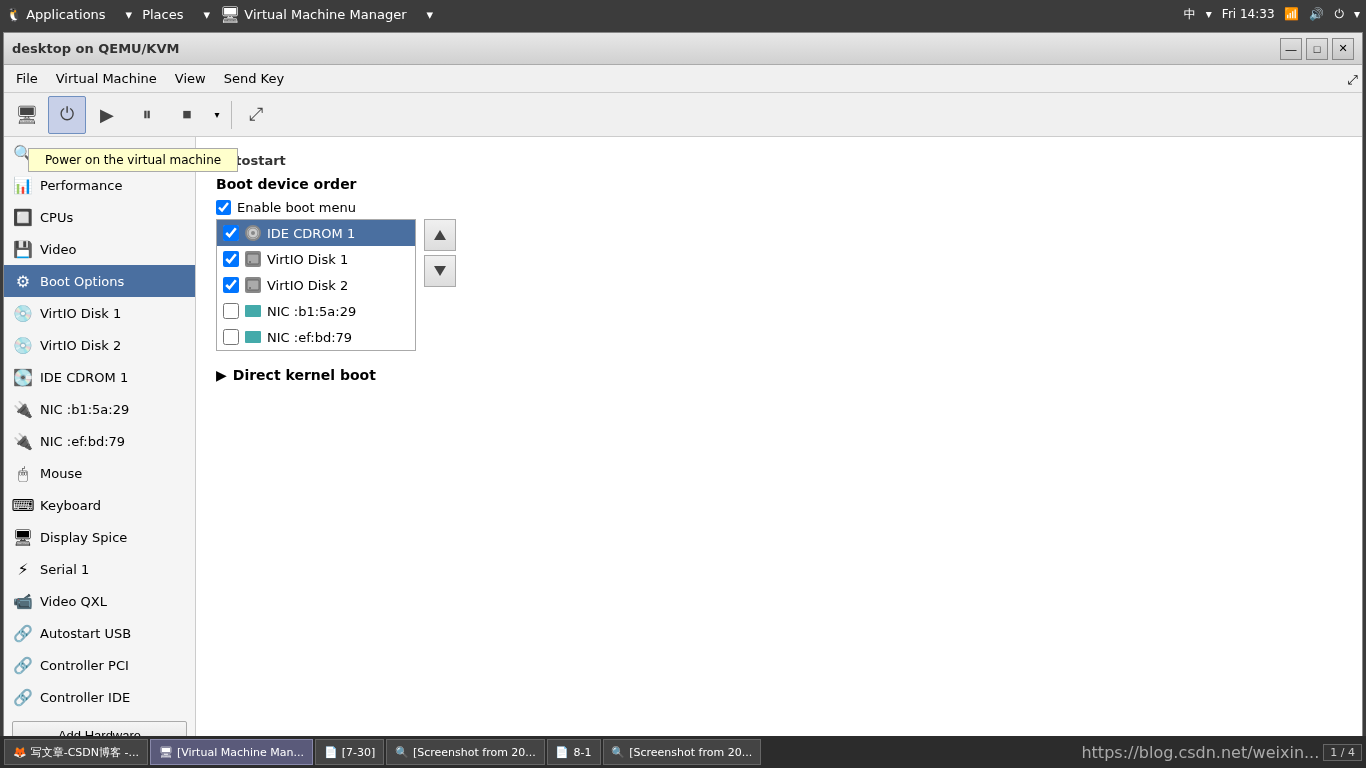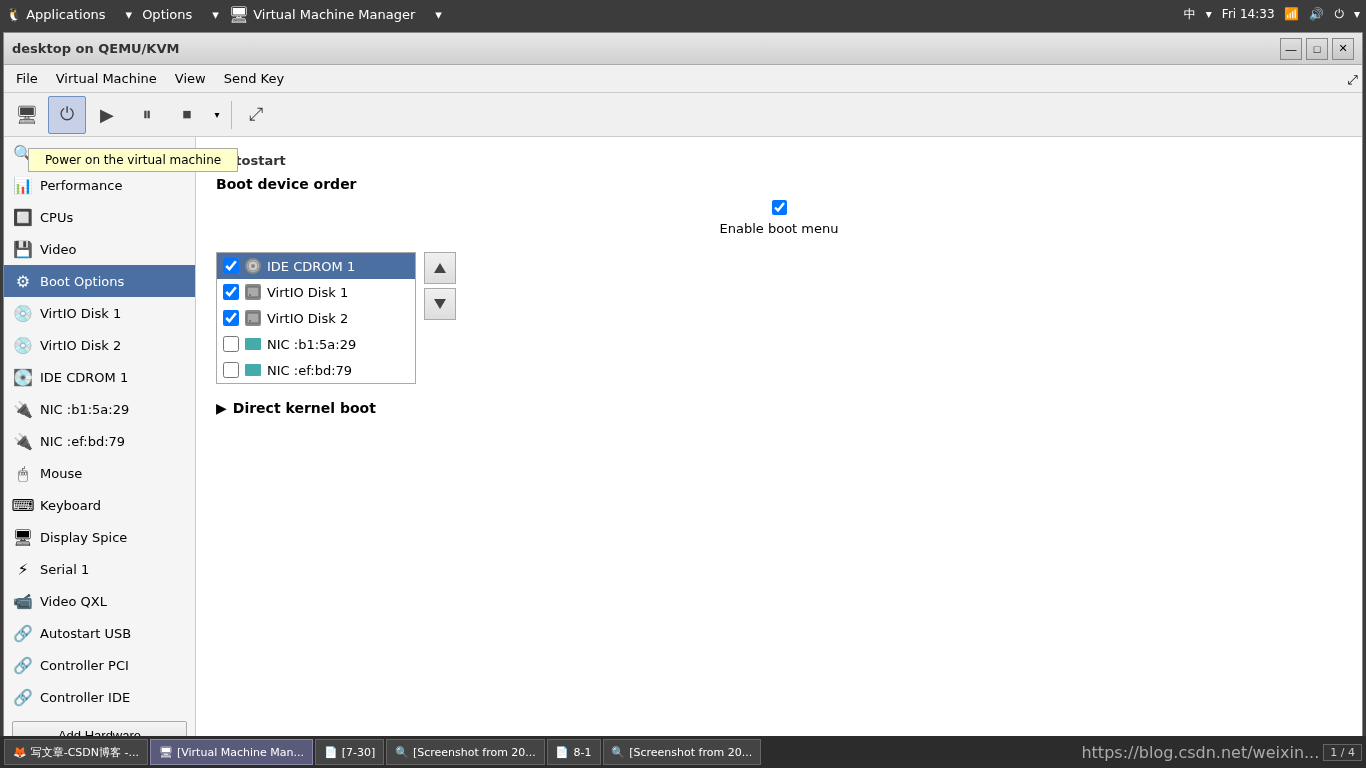--- a/index.html
+++ b/index.html
@@ -284,21 +284,21 @@
 <body>
 
 <div class="top-bar">
   <div class="top-bar-left">
     <span>🐧</span>
     <div class="app-name">
       <span>Applications</span>
       <span>▾</span>
     </div>
     <div class="app-name" style="margin-left:6px">
-      <span>Options</span>
+      <span>Places</span>
       <span>▾</span>
     </div>
     <div style="display:flex;align-items:center;gap:4px;margin-left:6px;">
       <span style="font-size:16px;">🖥</span>
       <div class="app-name">
         <span>Virtual Machine Manager</span>
         <span>▾</span>
       </div>
     </div>
   </div>
@@ -424,21 +424,21 @@
       </div>
       <div style="flex:1;"></div>
       <button class="add-hw-btn">Add Hardware</button>
     </div>
 
     <div class="content-area">
 
       <div class="section-title">Autostart</div>
 
       <div class="boot-section-title">Boot device order</div>
-      <div class="checkbox-row" style="margin-bottom:16px;flex-direction:column;">
+      <div class="checkbox-row" style="margin-bottom:4px;">
         <input type="checkbox" checked="" style="">
         <label>Enable boot menu</label>
       </div>
 
       <div class="boot-device-container">
         <div class="boot-list">
 
           <div class="boot-list-item selected">
             <input type="checkbox" class="item-check" checked="" style="">
             <div class="cdrom-icon-sm">

